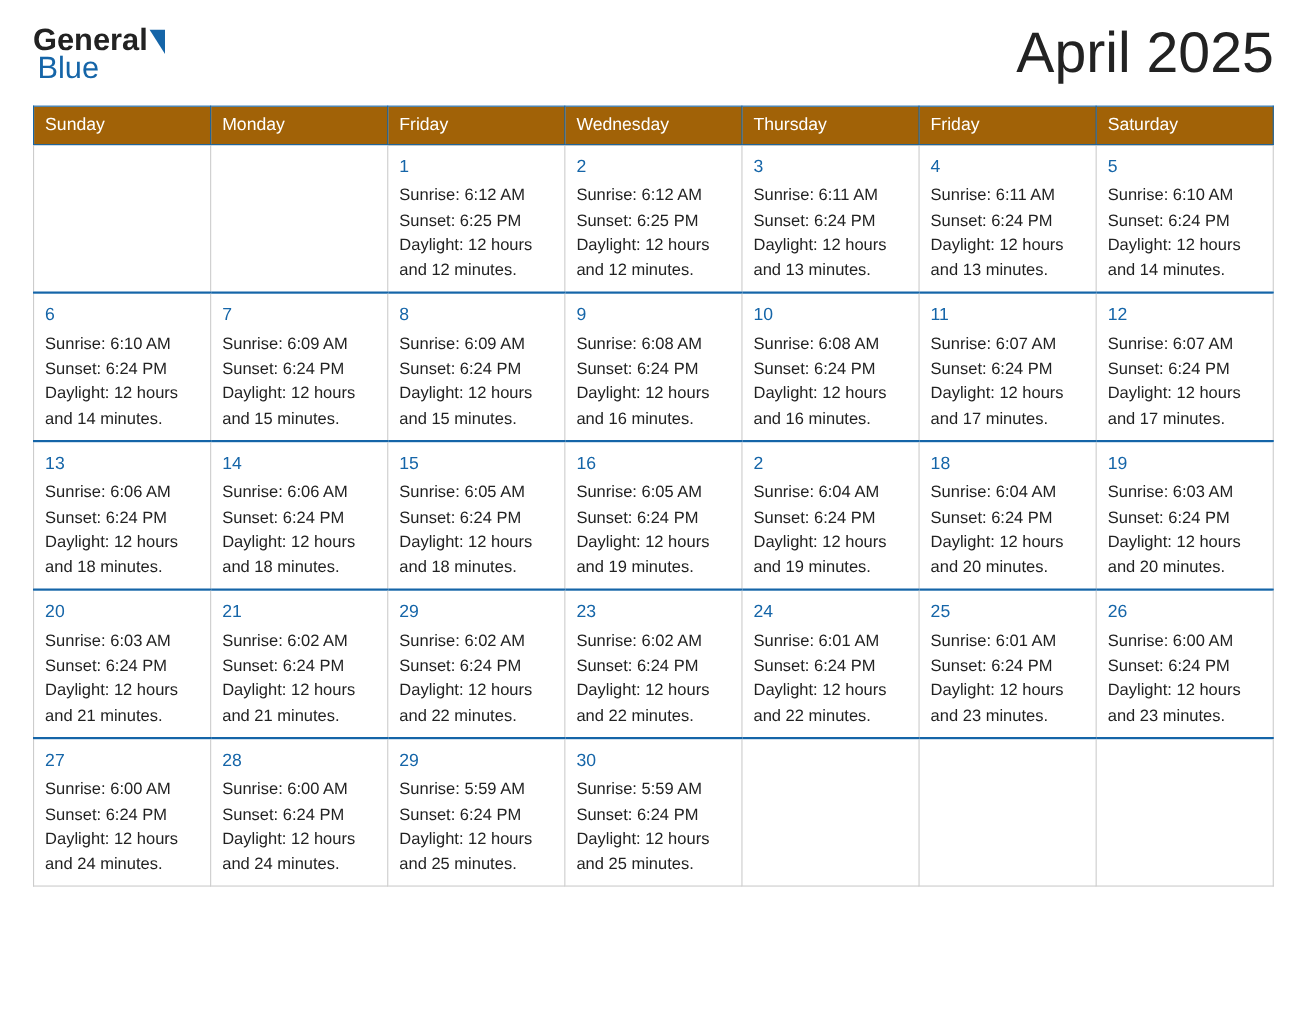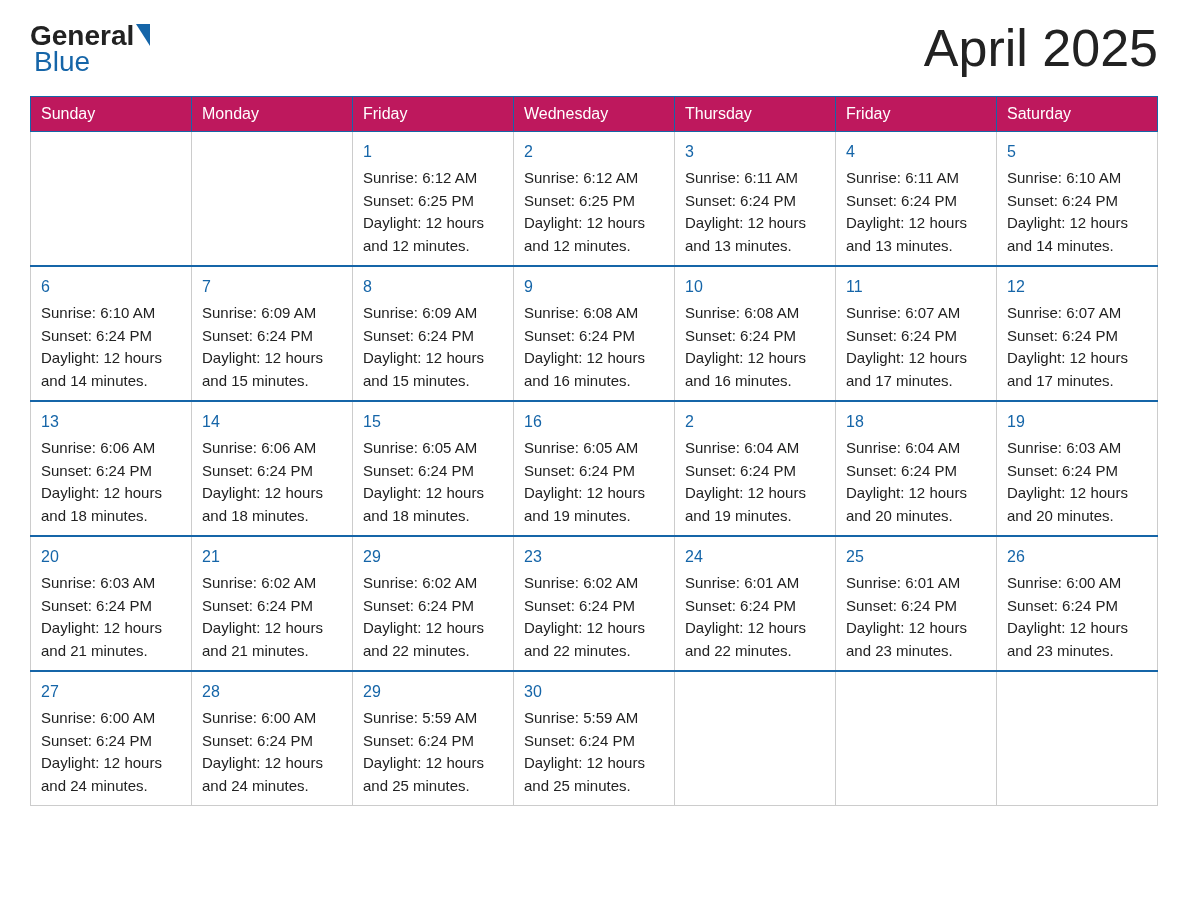--- a/index.html
+++ b/index.html
@@ -20,20 +20,21 @@
     .logo {
       display: flex;
       flex-direction: column;
       align-items: flex-start;
     }
     .logo-general {
       font-size: 28px;
       font-weight: bold;
       color: #222;
       display: flex;
+      align-items: center;
     }
     .logo-general .arrow {
       display: inline-block;
       width: 0;
       height: 0;
       border-left: 14px solid transparent;
       border-right: 0px solid transparent;
       border-top: 22px solid #1565a8;
       margin-left: 2px;
       margin-top: 4px;
@@ -57,21 +58,21 @@
     .location-title {
       font-size: 22px;
       color: #222;
       margin-top: 4px;
     }
     .calendar-table {
       width: 100%;
       border-collapse: collapse;
     }
     .calendar-table thead tr th {
-      background-color: #be185d;
+      background-color: #a16207;
       color: #fff;
       font-size: 16px;
       font-weight: normal;
       padding: 8px 10px;
       text-align: left;
       border: 1px solid #1565a8;
     }
     .calendar-table tbody tr td {
       vertical-align: top;
       padding: 8px 10px;

